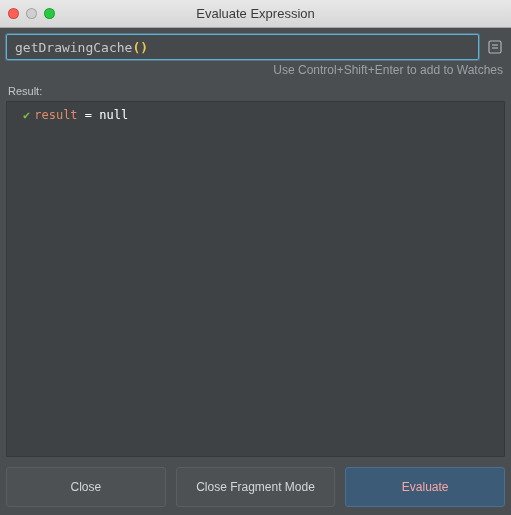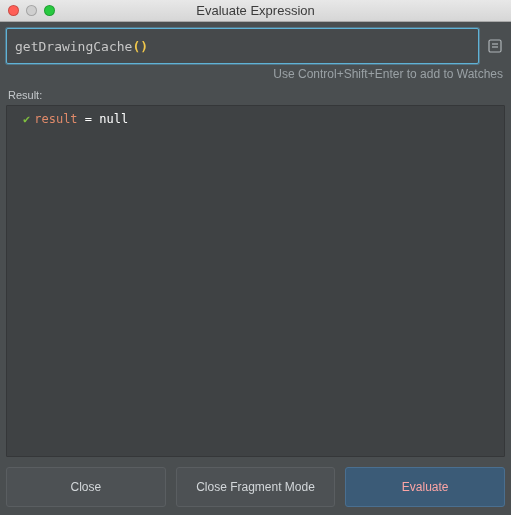--- a/index.html
+++ b/index.html
@@ -1,20 +1,20 @@
 <!DOCTYPE html>
 <html><head>
 <meta charset="utf-8">
 <style>
   * { box-sizing: border-box; margin: 0; padding: 0; }
   html, body { width: 511px; height: 515px; font-family: -apple-system, "Helvetica Neue", Arial, sans-serif; font-size: 12px; overflow: hidden; }
   body { background: #4a4e50; color: #bbbbbb; display: flex; flex-direction: column; }
 
   .titlebar {
-    height: 22px;
+    height: 28px;
     background: linear-gradient(#e8e8e8, #d6d6d6);
     border-bottom: 1px solid #a8a8a8;
     display: flex;
     align-items: center;
     position: relative;
   }
   .traffic-lights {
     display: flex;
     gap: 7px;
     padding-left: 8px;
@@ -32,21 +32,21 @@
   }
 
   .content {
     flex: 1; display: flex; flex-direction: column;
     padding: 6px 6px 8px 6px;
   }
 
   .expr-row { display: flex; align-items: center; gap: 6px; }
   .expr-input {
     flex: 1;
-    height: 36px;
+    height: 26px;
     background: #46494b;
     border: 1px solid #5fb2d6;
     border-radius: 2px;
     box-shadow: 0 0 0 1px rgba(95,178,214,0.4);
     padding: 0 8px;
     display: flex; align-items: center;
     font-family: Menlo, Consolas, monospace;
     font-size: 13px;
   }
   .expr-input .fn { color: #c7c7c7; }

